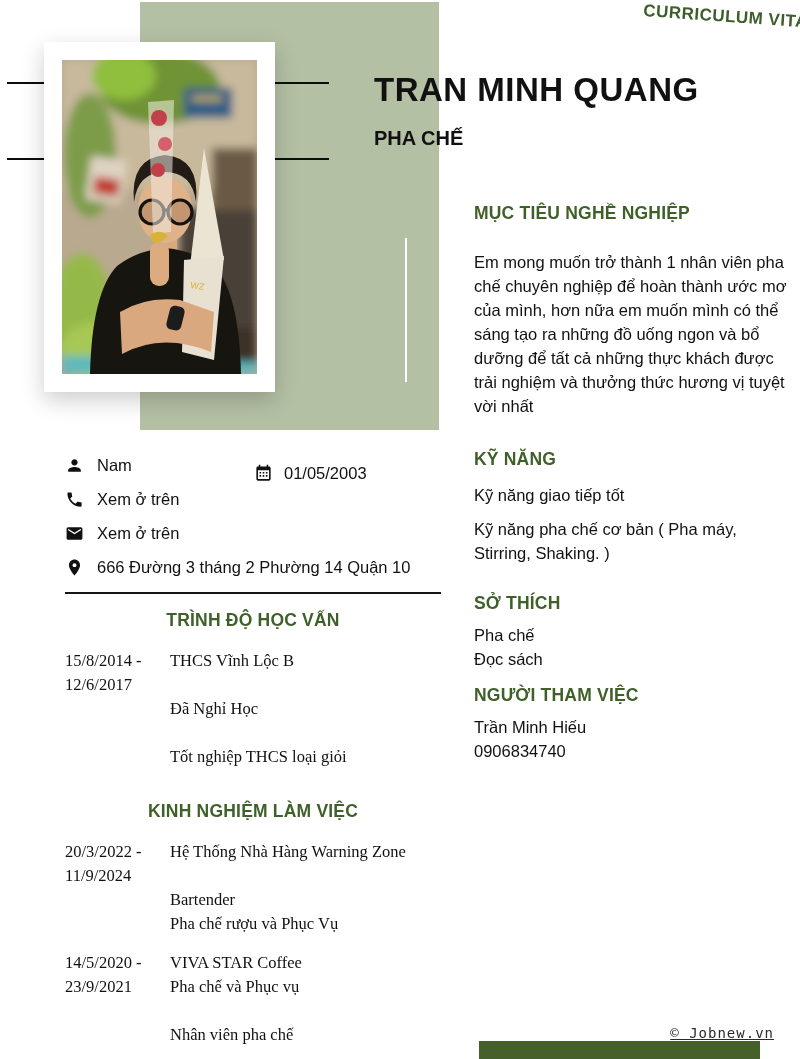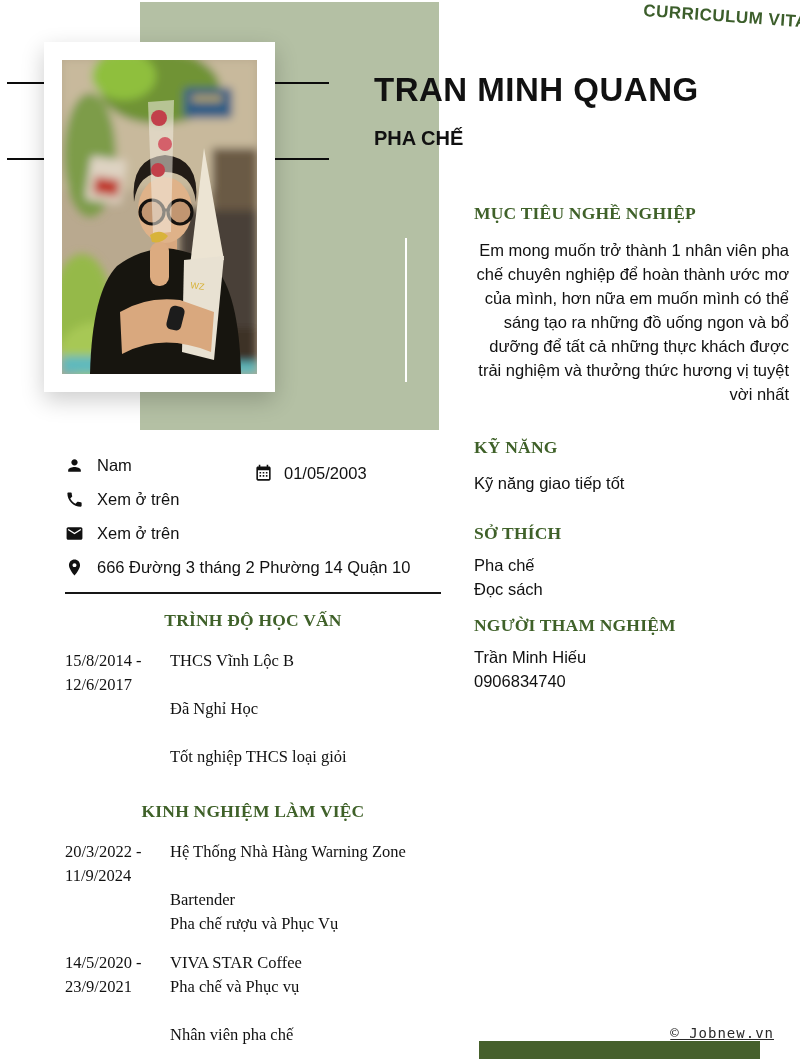--- a/index.html
+++ b/index.html
@@ -18,25 +18,25 @@
   .photo-card svg{position:absolute;left:18px;top:18px;width:195px;height:314px;display:block;}
 
   
   .cv-watermark{position:absolute;left:644px;top:1px;color:#3c5e2b;font-size:17px;font-weight:600;
                 letter-spacing:.5px;transform:rotate(4deg);transform-origin:left top;white-space:nowrap;z-index:1;}
 
   
   .name{position:absolute;left:374px;top:71px;font-size:33px;font-weight:bold;letter-spacing:.5px;z-index:3;}
   .job-title{position:absolute;left:374px;top:127px;font-size:20px;font-weight:bold;z-index:3;}
 
-  .green-h{color:#3f6129;font-size:17.5px;font-weight:bold;margin:0;letter-spacing:.2px;font-family:Liberation Serif, serif;}
+  .green-h{color:#3f6129;font-size:17.5px;font-weight:bold;margin:0;letter-spacing:.2px;}
 
   
   .right-col{position:absolute;left:474px;top:203px;width:315px;z-index:3;}
-  .objective-text{margin:14px 0 0;font-size:16.5px;line-height:24px;text-align:right;}
+  .objective-text{margin:26px 0 0;font-size:16.5px;line-height:24px;}
   .skills-h{margin-top:31px;}
   .skill-list{list-style:none;margin:13px 0 0;padding:0;font-size:16.5px;line-height:24px;}
   .skill-list li{margin-top:10px;}
   .skill-list li:first-child{margin-top:0;}
   .hobbies-h{margin-top:28px;}
   .plain-line{font-size:16.5px;line-height:24px;}
   .hobby-block{margin-top:9px;}
   .refs-h{margin-top:14px;}
   .ref-block{margin-top:9px;}
 
@@ -123,29 +123,30 @@
   <div class="name">TRAN MINH QUANG</div>
   <div class="job-title">PHA CHẾ</div>
 
   <div class="right-col">
     <h3 class="green-h">MỤC TIÊU NGHỀ NGHIỆP</h3>
     <p class="objective-text">Em mong muốn trở thành 1 nhân viên pha chế chuyên nghiệp để hoàn thành ước mơ của mình, hơn nữa em muốn mình có thể sáng tạo ra những đồ uống ngon và bổ dưỡng để tất cả những thực khách được trải nghiệm và thưởng thức hương vị tuyệt vời nhất</p>
 
     <h3 class="green-h skills-h">KỸ NĂNG</h3>
     <ul class="skill-list">
       <li>Kỹ năng giao tiếp tốt</li>
+      <li>Kỹ năng pha chế cơ bản ( Pha máy, Stirring, Shaking. )</li>
     </ul>
 
     <h3 class="green-h hobbies-h">SỞ THÍCH</h3>
     <div class="hobby-block">
       <div class="plain-line">Pha chế</div>
       <div class="plain-line">Đọc sách</div>
     </div>
 
-    <h3 class="green-h refs-h">NGƯỜI THAM NGHIỆM</h3>
+    <h3 class="green-h refs-h">NGƯỜI THAM VIỆC</h3>
     <div class="ref-block">
       <div class="plain-line">Trần Minh Hiếu</div>
       <div class="plain-line">0906834740</div>
     </div>
   </div>
 
   <div class="left-col">
 
     <div class="info-row">
       <span class="info-icon">

